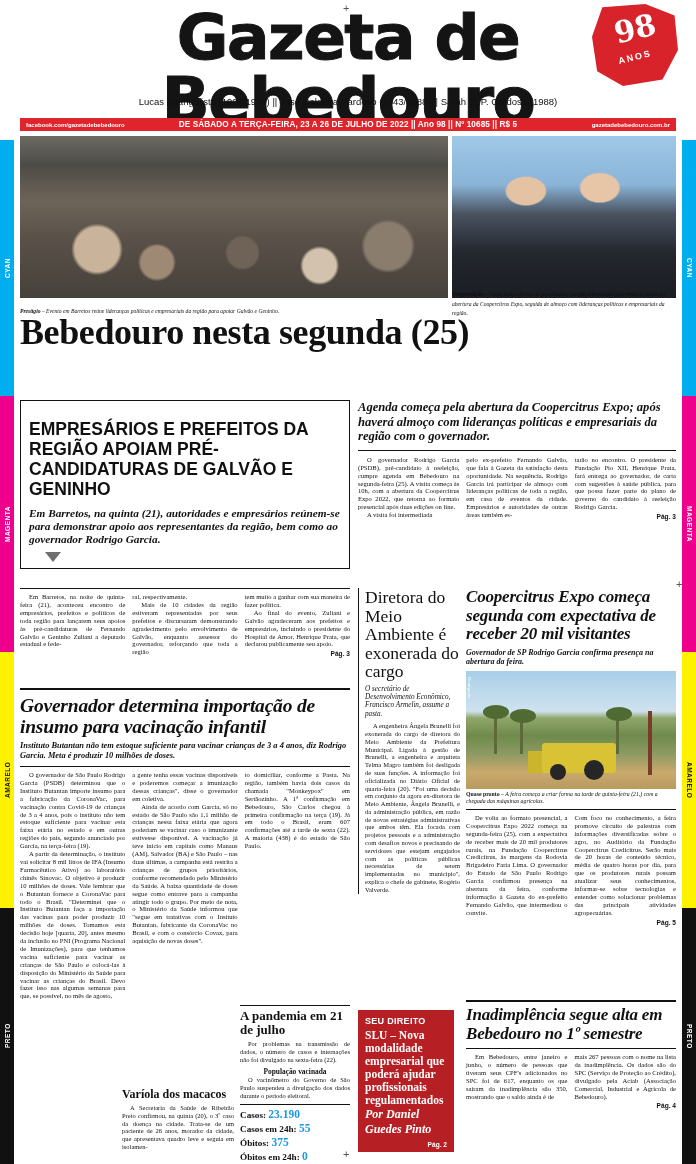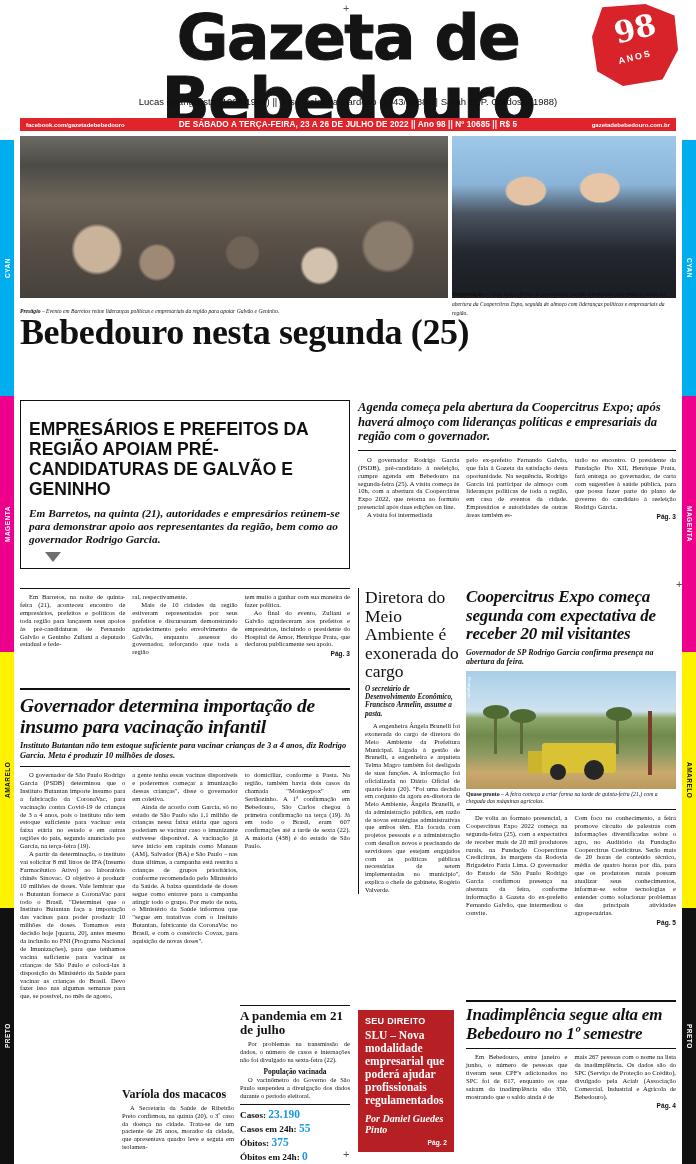--- a/index.html
+++ b/index.html
@@ -84,35 +84,35 @@
   .col p{margin:0;text-indent:9px;}
   .col p.noind{text-indent:0;}
   .pag{font-family:"Liberation Sans",sans-serif;font-weight:bold;font-size:6.6px;text-align:right;
        display:block;margin-top:2px;}
 
   .sect-title{font-family:"Liberation Serif",serif;font-weight:bold;font-style:italic;
       font-size:18px;line-height:20px;letter-spacing:-.2px;}
   .sect-sub{font-style:italic;font-weight:bold;font-size:8.4px;line-height:10px;margin-top:4px;}
 
   .mid-title{font-family:"Liberation Serif",serif;font-size:17.5px;line-height:18.5px;}
-  .mid-sub{font-style:italic;font-weight:bold;font-size:7.2px;line-height:8.4px;margin-top:4px;}
+  .mid-sub{font-style:italic;font-weight:normal;font-size:7.2px;line-height:8.4px;margin-top:4px;}
   .mid-body{font-size:6.5px;line-height:7.8px;text-align:justify;hyphens:auto;}
   .mid-body p{margin:0;text-indent:8px;}
 
   .sub-head{font-family:"Liberation Serif",serif;font-weight:bold;font-size:13px;line-height:14px;}
   .minihead{font-family:"Liberation Serif",serif;font-weight:bold;font-size:7.4px;margin-top:4px;text-align:center;}
 
   .data-list{font-family:"Liberation Serif",serif;font-weight:bold;font-size:9.2px;line-height:13px;}
   .data-list .num{color:#1b9ae0;font-size:11.5px;}
 
   .redbox{background:#b61f24;color:#fff;padding:6px 7px 5px 7px;box-sizing:border-box;}
   .redbox .rb-kicker{font-family:"Liberation Sans",sans-serif;font-weight:bold;font-size:9px;
       letter-spacing:.3px;margin-bottom:3px;}
   .redbox .rb-title{font-family:"Liberation Serif",serif;font-weight:bold;font-size:11.5px;line-height:13px;}
-  .redbox .rb-by{font-style:italic;font-weight:bold;font-size:10px;margin-top:6px;}
+  .redbox .rb-by{font-style:italic;font-weight:bold;font-size:12px;}
   .redbox .rb-pag{font-family:"Liberation Sans",sans-serif;font-weight:bold;font-size:6.6px;
       text-align:right;margin-top:4px;}
 
   .expo-photo{position:relative;height:118px;margin-top:5px;overflow:hidden;
      background:linear-gradient(180deg,#a8cfe8 0%,#cfe2ef 34%,#8fa66a 40%,#6f8a4c 55%,#8c9a63 70%,#caa96c 86%,#b89a5f 100%);}
   .expo-photo .tractor{position:absolute;left:36%;bottom:14%;width:74px;height:30px;background:#d9c234;
      border-radius:3px;box-shadow:-18px 4px 0 -4px #cbb52c;}
   .expo-photo .wheel{position:absolute;bottom:8%;width:16px;height:16px;border-radius:50%;background:#262626;}
   .expo-photo .palm{position:absolute;bottom:30%;width:3px;height:46px;background:#5d6b3a;}
   .expo-photo .crown{position:absolute;width:26px;height:14px;border-radius:50%;background:#4f6a33;}

